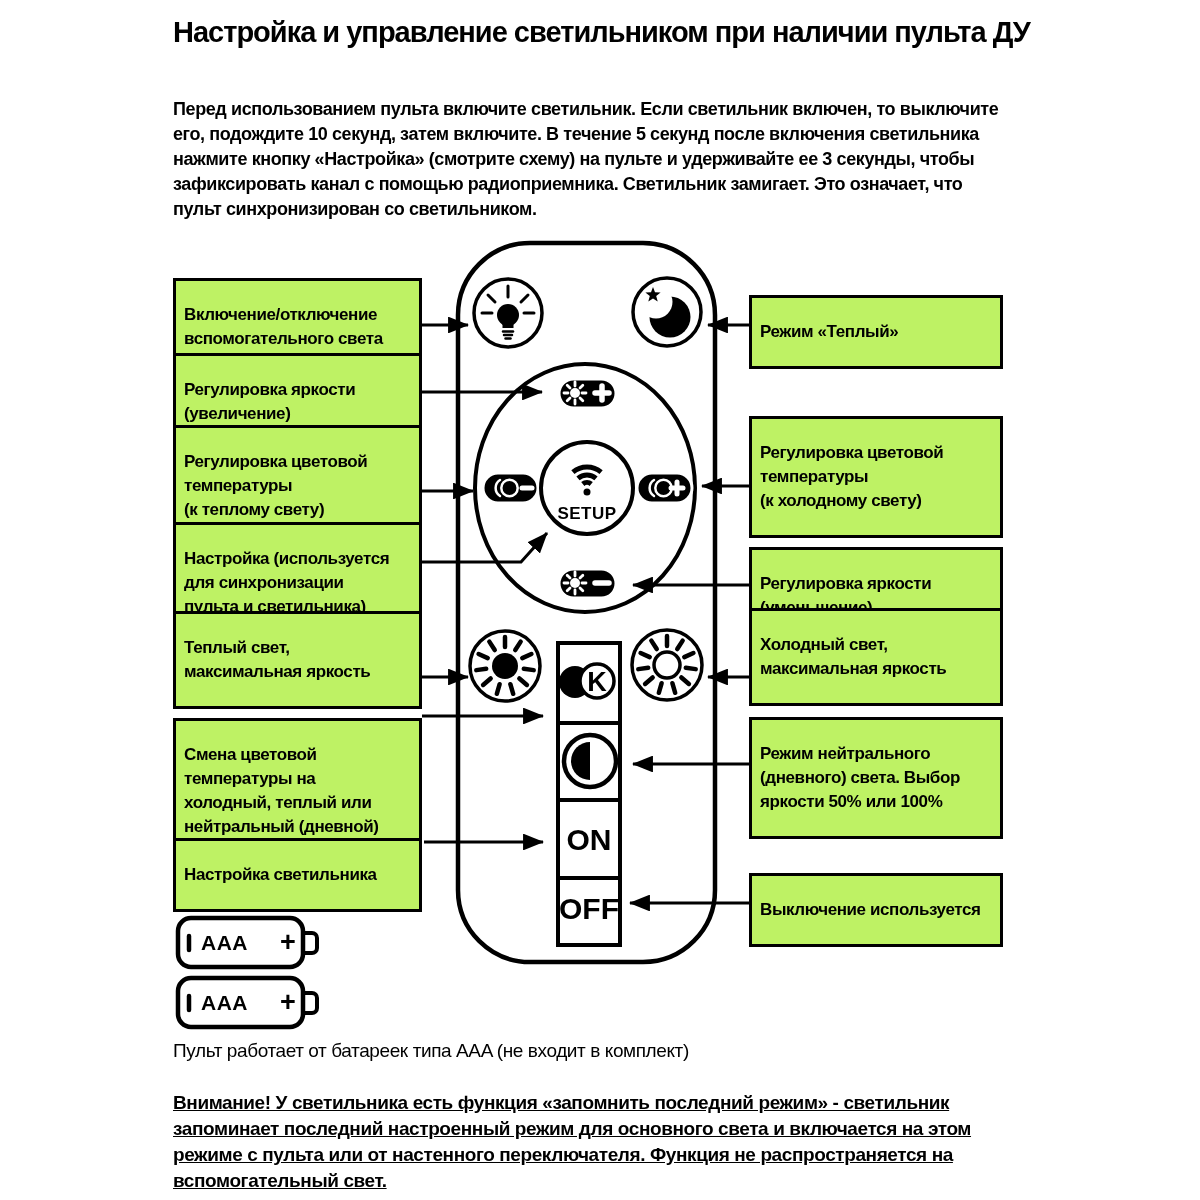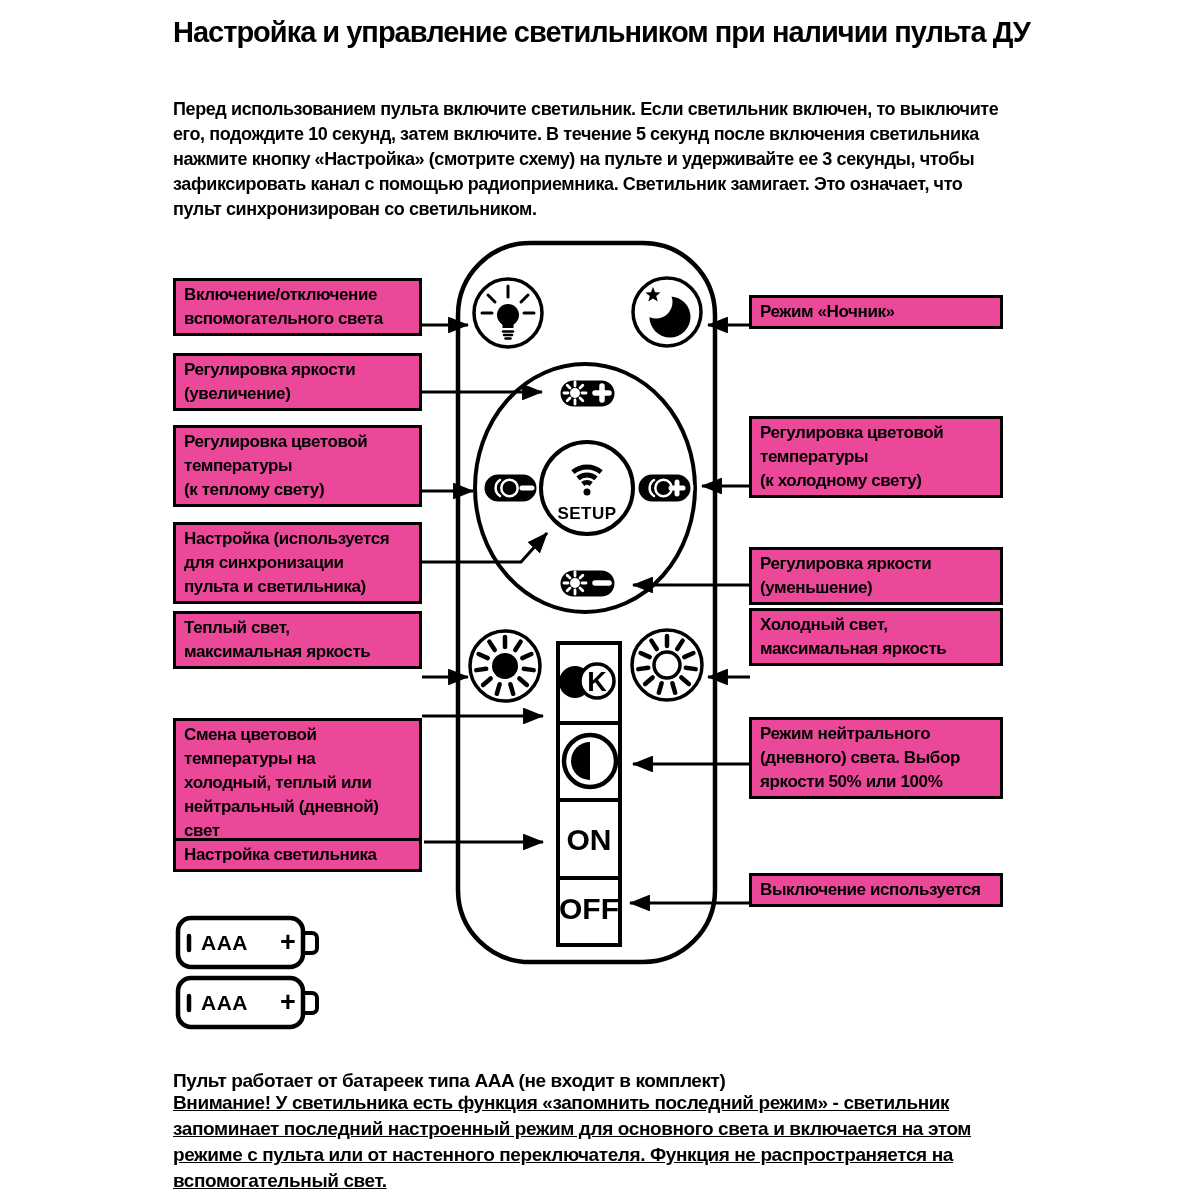--- a/index.html
+++ b/index.html
@@ -2,24 +2,24 @@
 <html><head>
 <meta charset="utf-8">
 <style>
   html,body{margin:0;padding:0;background:#fff;}
   body{width:1200px;height:1200px;position:relative;overflow:hidden;
        font-family:"Liberation Sans","DejaVu Sans",sans-serif;color:#000;}
   .abs{position:absolute;}
   .title{left:173px;top:16px;font-size:29px;font-weight:bold;letter-spacing:-1px;white-space:nowrap;}
   .para{font-size:18px;line-height:25px;font-weight:bold;letter-spacing:-0.4px;white-space:pre-line;width:980px;}
   .intro{left:173px;top:88px;margin-top:9px;}
-  .note{left:173px;top:1070px;font-size:19px;font-weight:bold;letter-spacing:-0.4px;white-space:nowrap;text-align:right;}
+  .note{left:173px;top:1040px;font-size:19px;font-weight:normal;letter-spacing:-0.4px;white-space:nowrap;text-align:right;}
   .warning{left:173px;top:1090px;font-size:19px;line-height:26px;text-decoration:underline;}
-  .co{position:absolute;background:#ec4899;border:3px solid #000;box-sizing:border-box;
-      padding:2px 8px;font-size:17px;line-height:24px;font-weight:bold;
+  .co{position:absolute;background:#bef264;border:3px solid #000;box-sizing:border-box;
+      padding:22px 8px;font-size:17px;line-height:24px;font-weight:bold;
       letter-spacing:-0.4px;white-space:pre-line;}
   .co-l{left:173px;width:249px;}
   .co-r{left:749px;width:254px;}
   svg text{font-family:"Liberation Sans","DejaVu Sans",sans-serif;font-weight:bold;fill:#000;}
 </style>
 </head>
 <body>
 
 <svg class="abs" style="left:0;top:0" width="1200" height="1200" viewBox="0 0 1200 1200">
   <defs>
@@ -255,21 +255,21 @@
 пульта и светильника)</div>
 <div class="co co-l" style="top:611px">Теплый свет,
 максимальная яркость</div>
 <div class="co co-l" style="top:718px">Смена цветовой
 температуры на
 холодный, теплый или
 нейтральный (дневной)
 свет</div>
 <div class="co co-l" style="top:838px">Настройка светильника</div>
 
-<div class="co co-r" style="top:295px">Режим «Ночник»</div>
+<div class="co co-r" style="top:295px">Режим «Теплый»</div>
 <div class="co co-r" style="top:416px">Регулировка цветовой
 температуры
 (к холодному свету)</div>
 <div class="co co-r" style="top:547px">Регулировка яркости
 (уменьшение)</div>
 <div class="co co-r" style="top:608px">Холодный свет,
 максимальная яркость</div>
 <div class="co co-r" style="top:717px">Режим нейтрального
 (дневного) света. Выбор
 яркости 50% или 100%</div>

